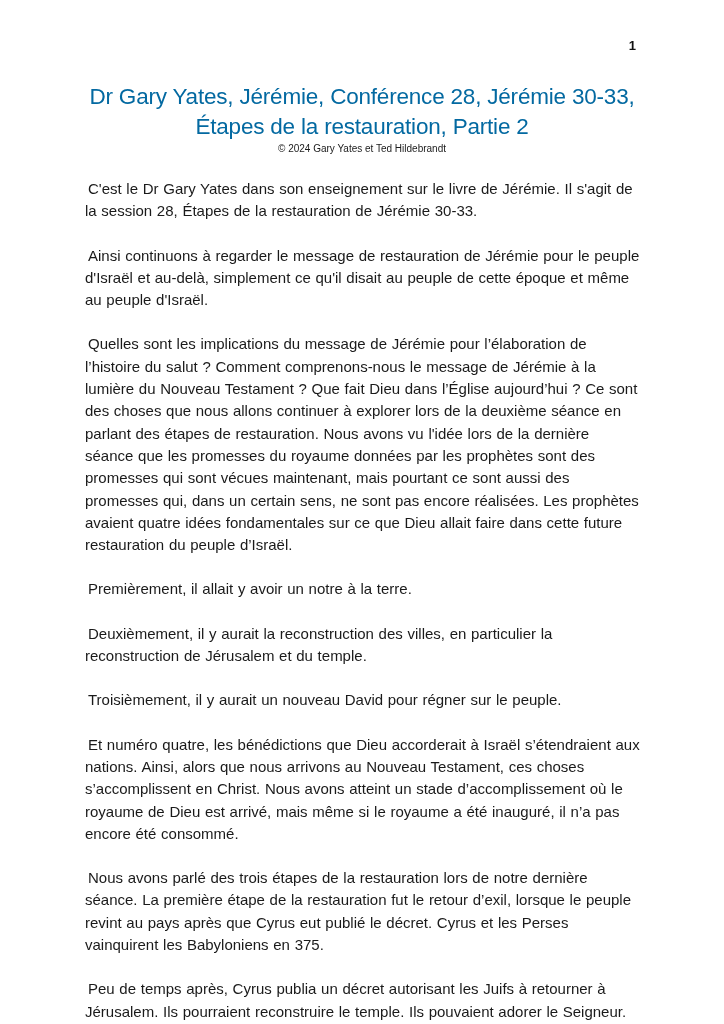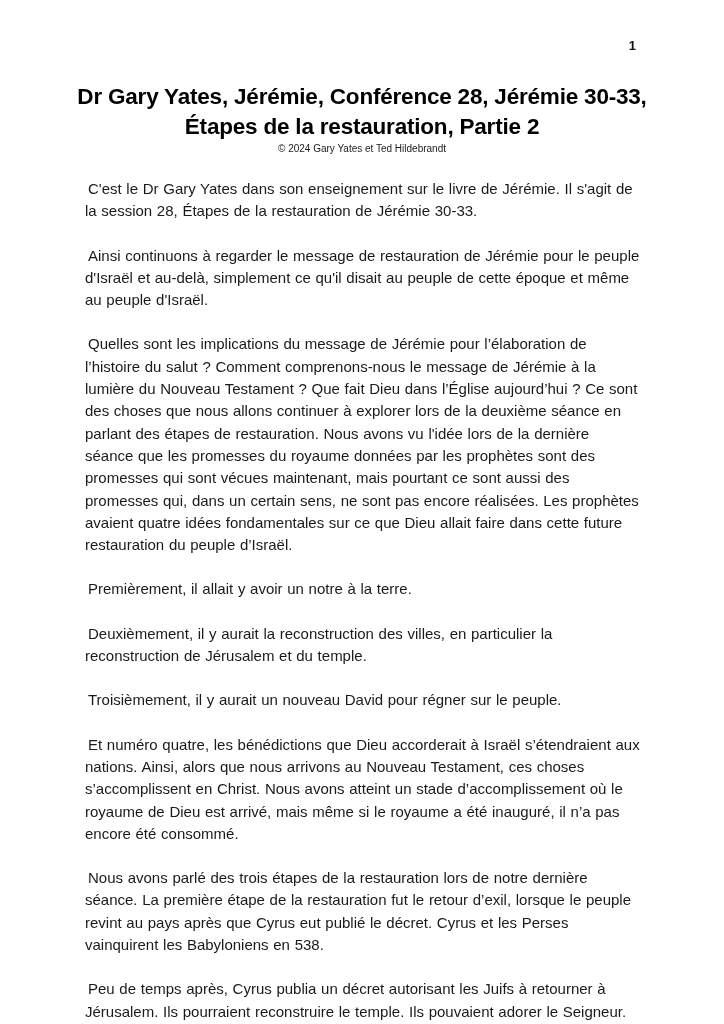--- a/index.html
+++ b/index.html
@@ -25,23 +25,23 @@
     font-weight: 700;
     color: #111;
   }
   .doc-header {
     padding-top: 82px;
     text-align: center;
   }
   .doc-title {
     margin: 0 60px;
     font-size: 22.5px;
-    font-weight: 700;
+    font-weight: 400;
     line-height: 30px;
-    color: #000000;
+    color: #0369a1;
     letter-spacing: -0.2px;
   }
   .doc-copyright {
     margin-top: 1px;
     font-size: 10px;
     font-weight: 400;
     color: #1a1a1a;
   }
   .doc-body {
     margin: 24px 84px 0 85px;
@@ -68,17 +68,17 @@
   </div>
 
   <div class="doc-body">
     <p>C'est le Dr Gary Yates dans son enseignement sur le livre de Jérémie. Il s'agit de la session 28, Étapes de la restauration de Jérémie 30-33.</p>
     <p>Ainsi continuons à regarder le message de restauration de Jérémie pour le peuple d'Israël et au-delà, simplement ce qu'il disait au peuple de cette époque et même au peuple d'Israël.</p>
     <p>Quelles sont les implications du message de Jérémie pour l’élaboration de l’histoire du salut ? Comment comprenons-nous le message de Jérémie à la lumière du Nouveau Testament ? Que fait Dieu dans l’Église aujourd’hui ? Ce sont des choses que nous allons continuer à explorer lors de la deuxième séance en parlant des étapes de restauration. Nous avons vu l'idée lors de la dernière séance que les promesses du royaume données par les prophètes sont des promesses qui sont vécues maintenant, mais pourtant ce sont aussi des promesses qui, dans un certain sens, ne sont pas encore réalisées. Les prophètes avaient quatre idées fondamentales sur ce que Dieu allait faire dans cette future restauration du peuple d’Israël.</p>
     <p>Premièrement, il allait y avoir un notre à la terre.</p>
     <p>Deuxièmement, il y aurait la reconstruction des villes, en particulier la reconstruction de Jérusalem et du temple.</p>
     <p>Troisièmement, il y aurait un nouveau David pour régner sur le peuple.</p>
     <p>Et numéro quatre, les bénédictions que Dieu accorderait à Israël s’étendraient aux nations. Ainsi, alors que nous arrivons au Nouveau Testament, ces choses s’accomplissent en Christ. Nous avons atteint un stade d’accomplissement où le royaume de Dieu est arrivé, mais même si le royaume a été inauguré, il n’a pas encore été consommé.</p>
-    <p>Nous avons parlé des trois étapes de la restauration lors de notre dernière séance. La première étape de la restauration fut le retour d’exil, lorsque le peuple revint au pays après que Cyrus eut publié le décret. Cyrus et les Perses vainquirent les Babyloniens en 538.</p>
+    <p>Nous avons parlé des trois étapes de la restauration lors de notre dernière séance. La première étape de la restauration fut le retour d’exil, lorsque le peuple revint au pays après que Cyrus eut publié le décret. Cyrus et les Perses vainquirent les Babyloniens en 375.</p>
     <p>Peu de temps après, Cyrus publia un décret autorisant les Juifs à retourner à Jérusalem. Ils pourraient reconstruire le temple. Ils pouvaient adorer le Seigneur.</p>
   </div>
 
 </div>
 
 </body></html>

